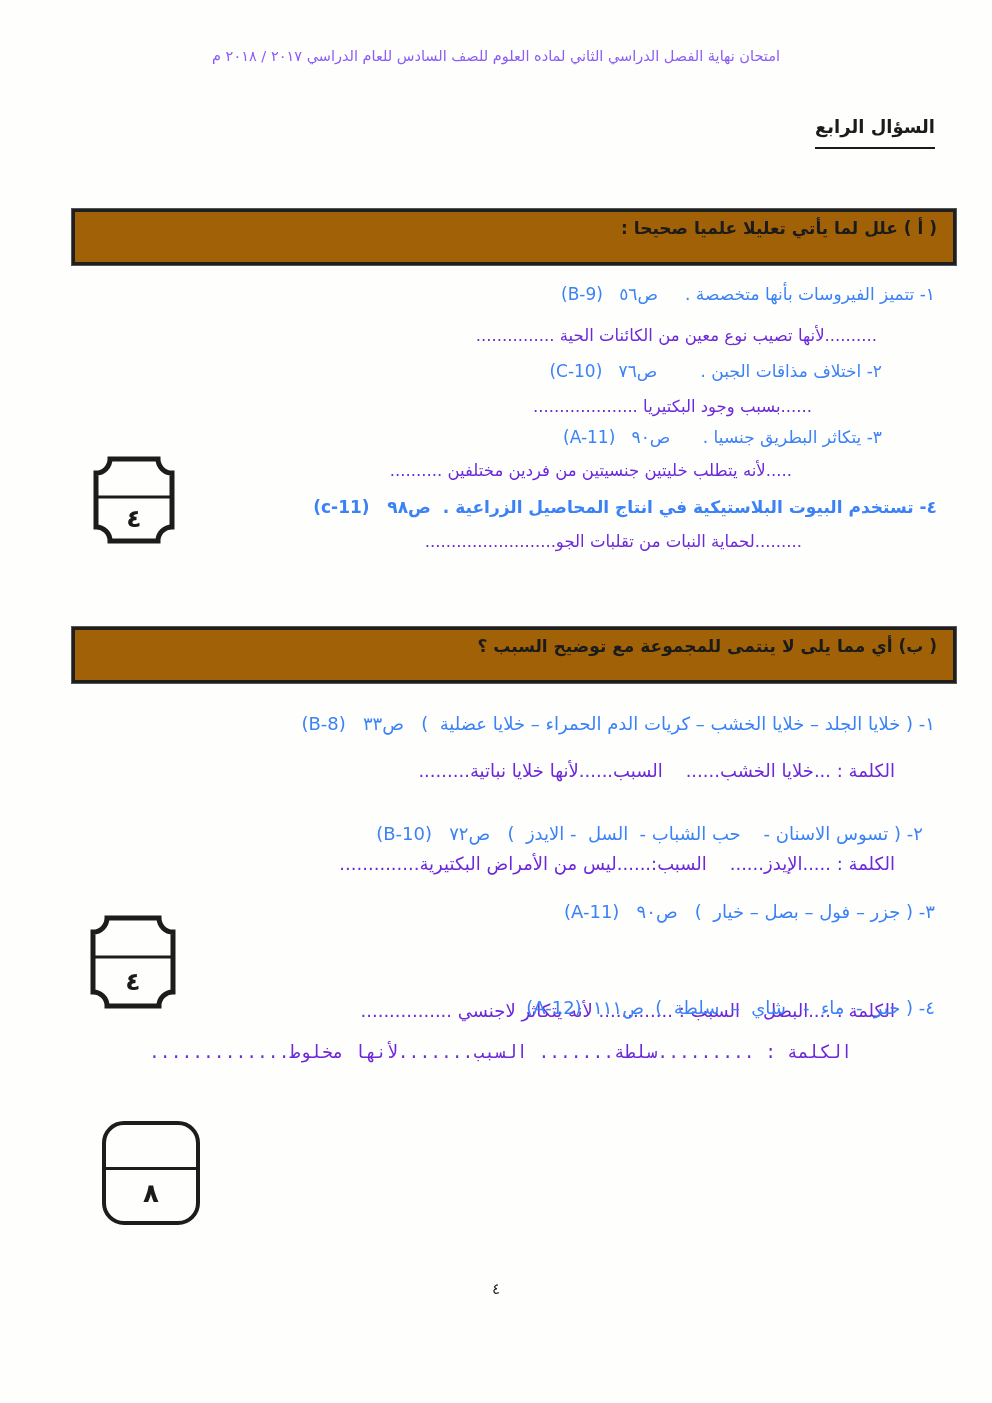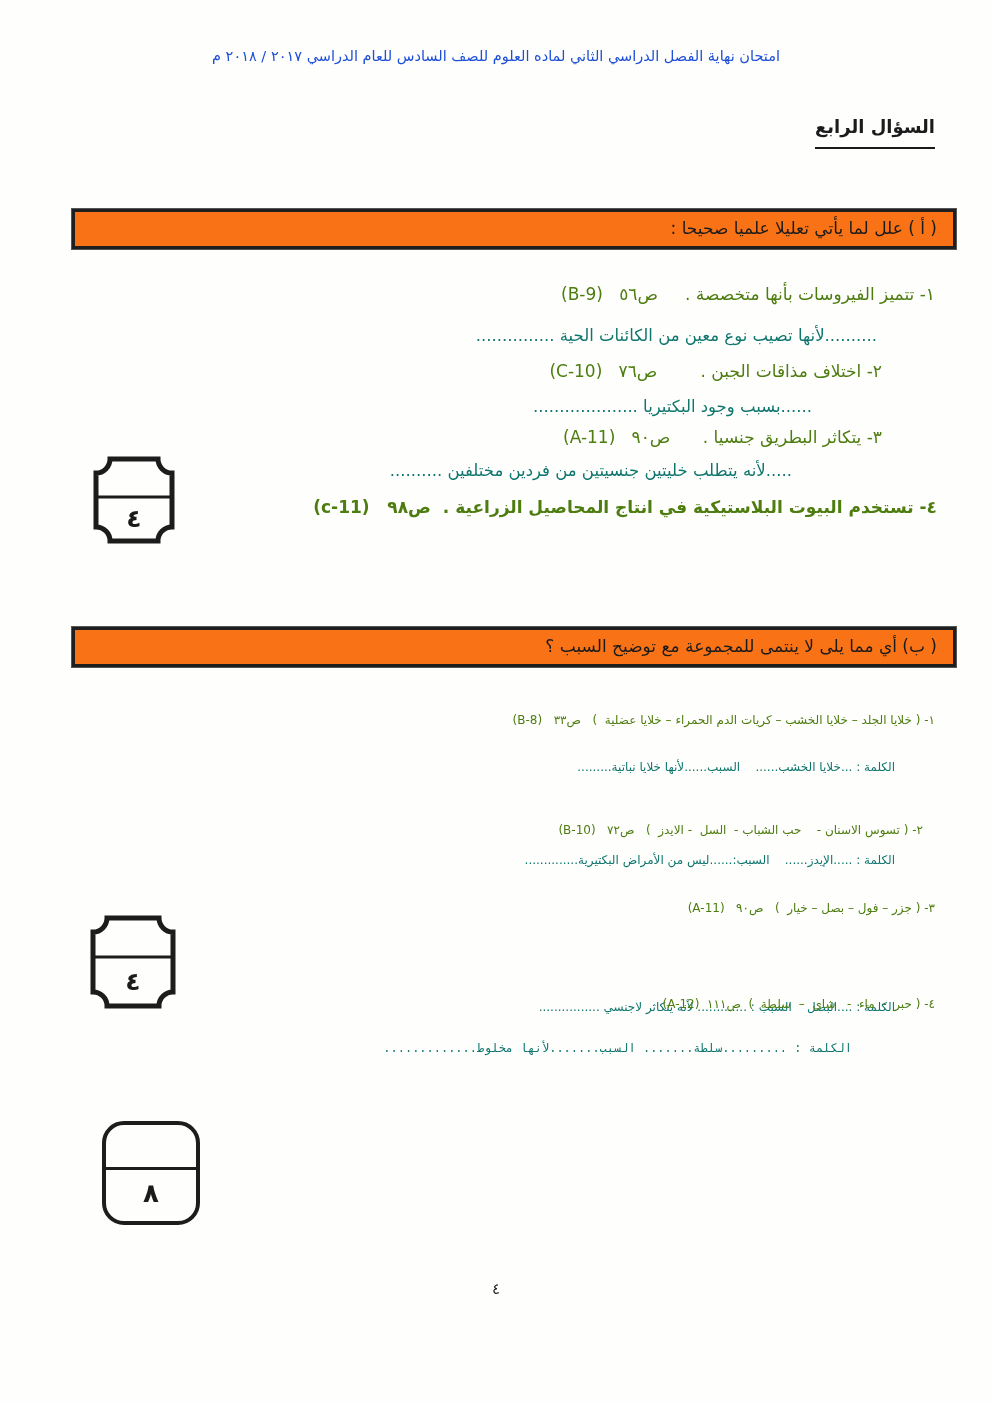--- a/index.html
+++ b/index.html
@@ -11,53 +11,53 @@
     font-family:"DejaVu Sans", sans-serif;
     color:#1b1b1b;
     overflow:hidden;
   }
   .doc-header{
     position:absolute;top:48px;left:0;right:0;
     text-align:center;
     direction:rtl;
     font-size:14.5px;
     letter-spacing:.2px;
-    color:#1d4ed8;
+    color:#8b5cf6;
   }
   .q-title{
     position:absolute;top:116px;right:57px;
     direction:rtl;
     font-size:18px;font-weight:bold;
     border-bottom:2.5px solid #1b1b1b;
     padding-bottom:10px;
   }
   .section-bar{
-    position:absolute;left:72px;width:884px;height:40px;
-    background:#f97316;
+    position:absolute;left:72px;width:884px;height:56px;
+    background:#a16207;
     border:3px solid #1f1f1f;
     box-sizing:border-box;
     direction:rtl;
     text-align:right;
     padding:0 16px;
     line-height:33px;
-    font-weight:normal;
+    font-weight:bold;
     font-size:17px;
     box-shadow:0 0 0 1px #555;
   }
   .bar-a{top:209px;}
   .bar-b{top:627px;}
   .line{
     position:absolute;
     direction:rtl;
     white-space:nowrap;
     font-size:17px;
-    color:#4d7c0f;
+    color:#3b82f6;
   }
-  .line.ans{font-size:16.5px;color:#0f766e;}
-  .line.sec-b{font-size:12px;}
+  .line.ans{font-size:16.5px;color:#6d28d9;}
+  .line.sec-b{font-size:18px;}
   .score-box{position:absolute;}
   .score-box svg{position:absolute;left:0;top:0;width:100%;height:100%;}
   .score-num{
     position:absolute;left:0;right:0;top:50%;bottom:4px;
     display:flex;align-items:center;justify-content:center;
     font-size:25px;font-weight:bold;color:#1b1b1b;
   }
   .total-box{
     position:absolute;left:102px;top:1121px;width:98px;height:104px;
     border:4px solid #1d1d1d;border-radius:22px;
@@ -89,20 +89,21 @@
   <div class="line" style="top:284px;right:57px;">١- تتميز الفيروسات بأنها متخصصة .&nbsp;&nbsp;&nbsp;&nbsp; ص٥٦&nbsp;&nbsp; ‎(B-9)‎</div>
   <div class="line ans" style="top:326px;right:115px;">..........لأنها تصيب نوع معين من الكائنات الحية ...............</div>
 
   <div class="line" style="top:361px;right:110px;">٢- اختلاف مذاقات الجبن .&nbsp;&nbsp;&nbsp;&nbsp;&nbsp;&nbsp;&nbsp; ص٧٦&nbsp;&nbsp; ‎(C-10)‎</div>
   <div class="line ans" style="top:397px;right:180px;">......بسبب وجود البكتيريا ....................</div>
 
   <div class="line" style="top:427px;right:110px;">٣- يتكاثر البطريق جنسيا .&nbsp;&nbsp;&nbsp;&nbsp;&nbsp; ص٩٠&nbsp;&nbsp; ‎(A-11)‎</div>
   <div class="line ans" style="top:461px;right:200px;margin-left:24px;">.....لأنه يتطلب خليتين جنسيتين من فردين مختلفين ..........</div>
 
   <div class="line" style="top:497px;right:55px;font-weight:bold;">٤- تستخدم البيوت البلاستيكية في انتاج المحاصيل الزراعية .&nbsp; ص٩٨&nbsp;&nbsp; ‎(c-11)‎</div>
+  <div class="line ans" style="top:532px;right:190px;">.........لحماية النبات من تقلبات الجو.........................</div>
 
   <div class="score-box" style="left:93px;top:456px;width:82px;height:88px;">
     <svg viewBox="0 0 82 88">
       <path d="M 17 3 H 65 A 14 14 0 0 0 79 17 V 71 A 14 14 0 0 0 65 85 H 17 A 14 14 0 0 0 3 71 V 17 A 14 14 0 0 0 17 3 Z" fill="#fefefd" stroke="#1c1c1c" stroke-width="5"></path>
       <line x1="3" y1="41" x2="79" y2="41" stroke="#1c1c1c" stroke-width="3"></line>
     </svg>
     <span class="score-num" style="top:47%;">٤</span>
   </div>
 
   <div class="section-bar bar-b">

